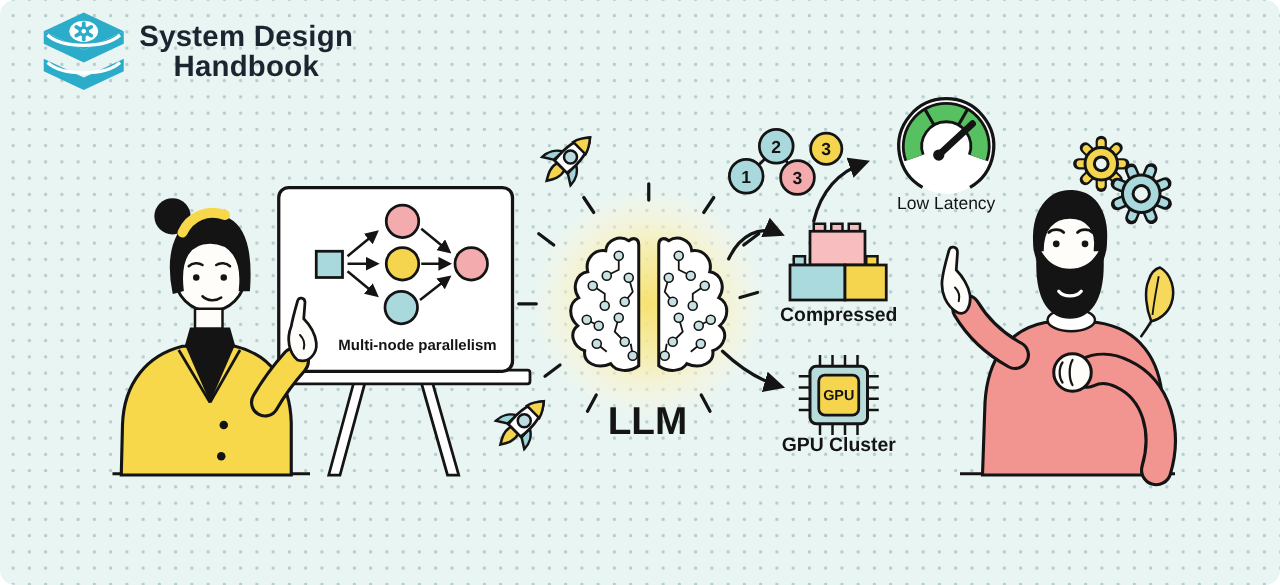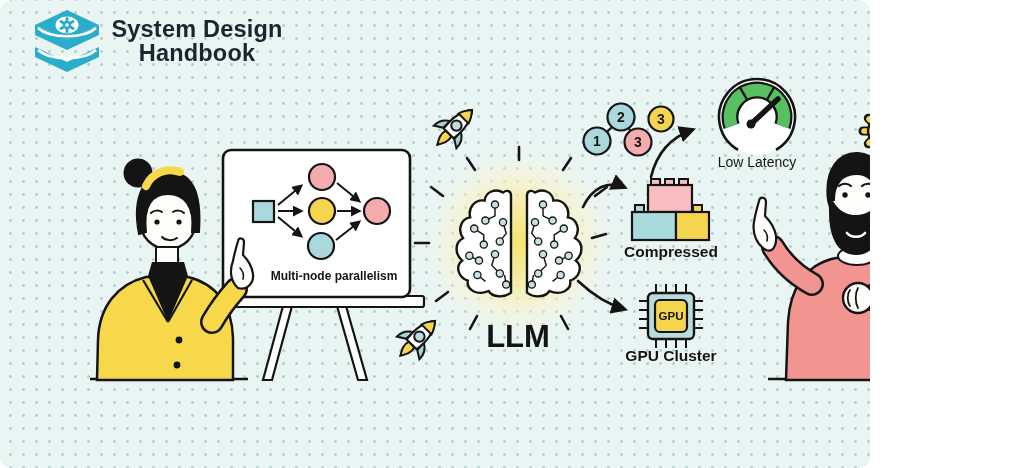--- a/index.html
+++ b/index.html
@@ -1,17 +1,17 @@
 <!DOCTYPE html>
 <html><head>
 <meta charset="utf-8">
 <style>
   html,body{margin:0;padding:0;background:#ffffff;}
   #canvas{
-    position:relative;width:870px;height:468px;overflow:hidden;border-radius:12px;
+    position:relative;width:1024px;height:468px;overflow:hidden;border-radius:12px;
     background-color:#e9f5f3;
     background-image:radial-gradient(circle, rgba(100,140,146,0.38) 1.2px, transparent 1.6px);
     background-size:13px 13px;background-position:4px 6px;
   }
   svg{position:absolute;left:0;top:0;}
   text{font-family:"Liberation Sans",sans-serif;fill:#141414;}
   .brand-txt{font-weight:bold;font-size:23.5px;fill:#1c2430;letter-spacing:.2px;}
   .big-label{font-weight:bold;font-size:31px;}
   .node-num{font-weight:bold;font-size:14px;}
   .cap{font-size:12px;font-weight:600;}

